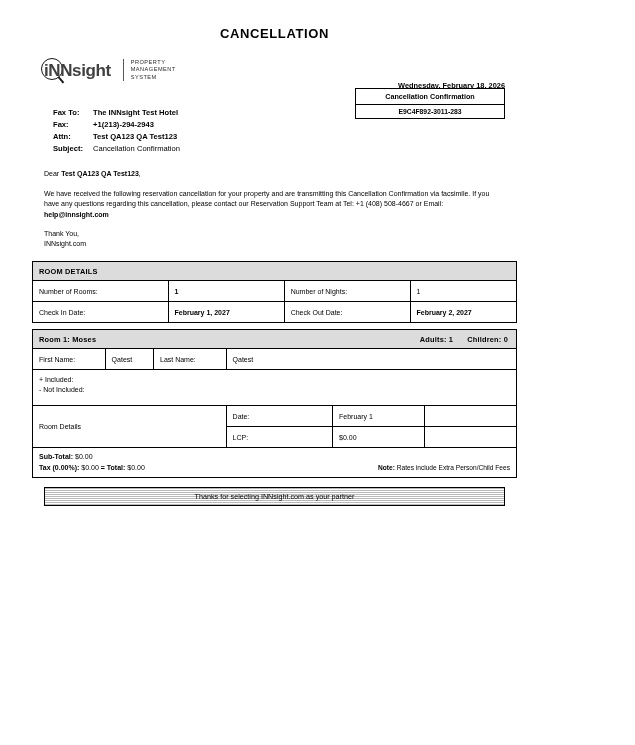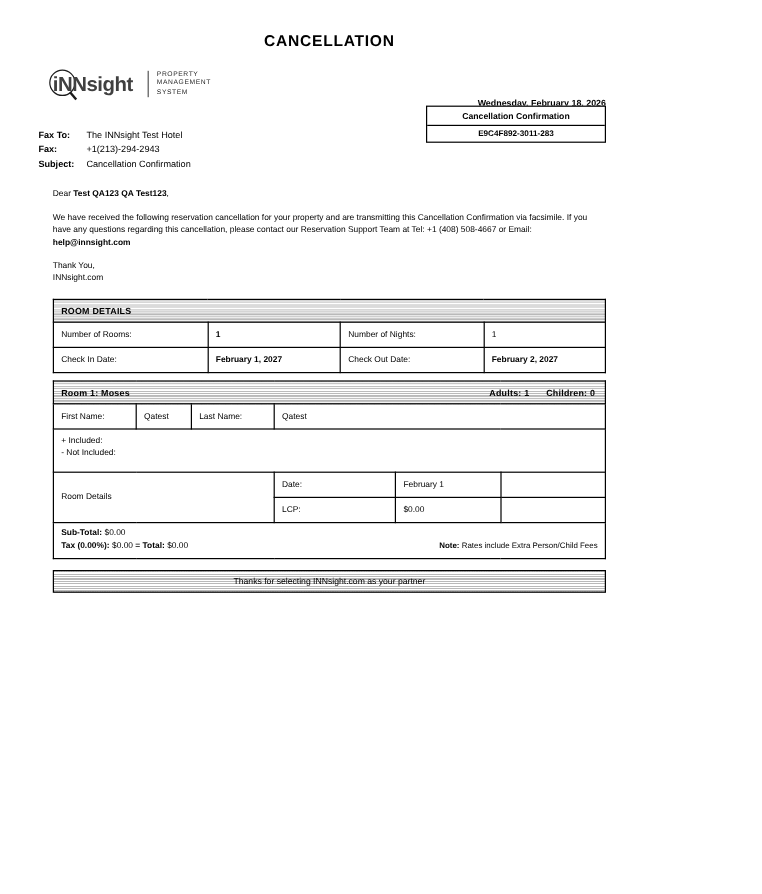--- a/index.html
+++ b/index.html
@@ -93,31 +93,31 @@
     position: absolute;
     right: 44px;
     top: 26px;
     font-size: 7.4px;
     font-weight: bold;
   }
 
   
   .fax-block {
     margin-top: 12px;
-    padding-left: 32px;
+    padding-left: 53px;
     font-size: 7.6px;
     line-height: 12px;
   }
   .fax-line { display: flex; }
   .fax-label {
     font-weight: bold;
     width: 40px;
     flex: 0 0 40px;
   }
-  .fax-value { font-weight: normal; }
+  .fax-value { font-weight: bold; }
   .fax-value.normal { font-weight: normal; }
 
   
   .conf-box {
     position: absolute;
     right: 44px;
     top: 88px;
     width: 148px;
     border: 1px solid #000;
     text-align: center;
@@ -139,21 +139,21 @@
     font-size: 7px;
     line-height: 10.5px;
   }
   .letter .salutation { margin-bottom: 9px; }
   .letter .salutation b { font-weight: bold; }
   .letter p { margin: 0 0 9px 0; }
   .letter .sig { line-height: 10px; }
 
   
   .tbl-wrap {
-    padding: 0 44px;
+    padding: 0 32px;
   }
   table.grid {
     width: 100%;
     border-collapse: collapse;
     font-size: 7px;
     table-layout: fixed;
   }
   table.grid td {
     border: 1px solid #000;
     padding: 4px 6px;
@@ -248,20 +248,24 @@
   <div class="fax-block">
     <div class="fax-line">
       <span class="fax-label">Fax To:</span>
       <span class="fax-value">The INNsight Test Hotel</span>
     </div>
     <div class="fax-line">
       <span class="fax-label">Fax:</span>
       <span class="fax-value">+1(213)-294-2943</span>
     </div>
     <div class="fax-line">
+      <span class="fax-label">Attn:</span>
+      <span class="fax-value">Test QA123 QA Test123</span>
+    </div>
+    <div class="fax-line">
       <span class="fax-label">Subject:</span>
       <span class="fax-value normal">Cancellation Confirmation</span>
     </div>
   </div>
 
   <div class="letter">
     <div class="salutation"><span>Dear </span><b>Test QA123 QA Test123</b><span>,</span></div>
     <p><span>We have received the following reservation cancellation for your property and are transmitting this Cancellation Confirmation via facsimile. If you have any questions regarding this cancellation, please contact our Reservation Support Team at Tel: +1 (408) 508-4667 or Email: </span><b>help@innsight.com</b></p>
     <div class="sig">
       <div>Thank You,</div>

